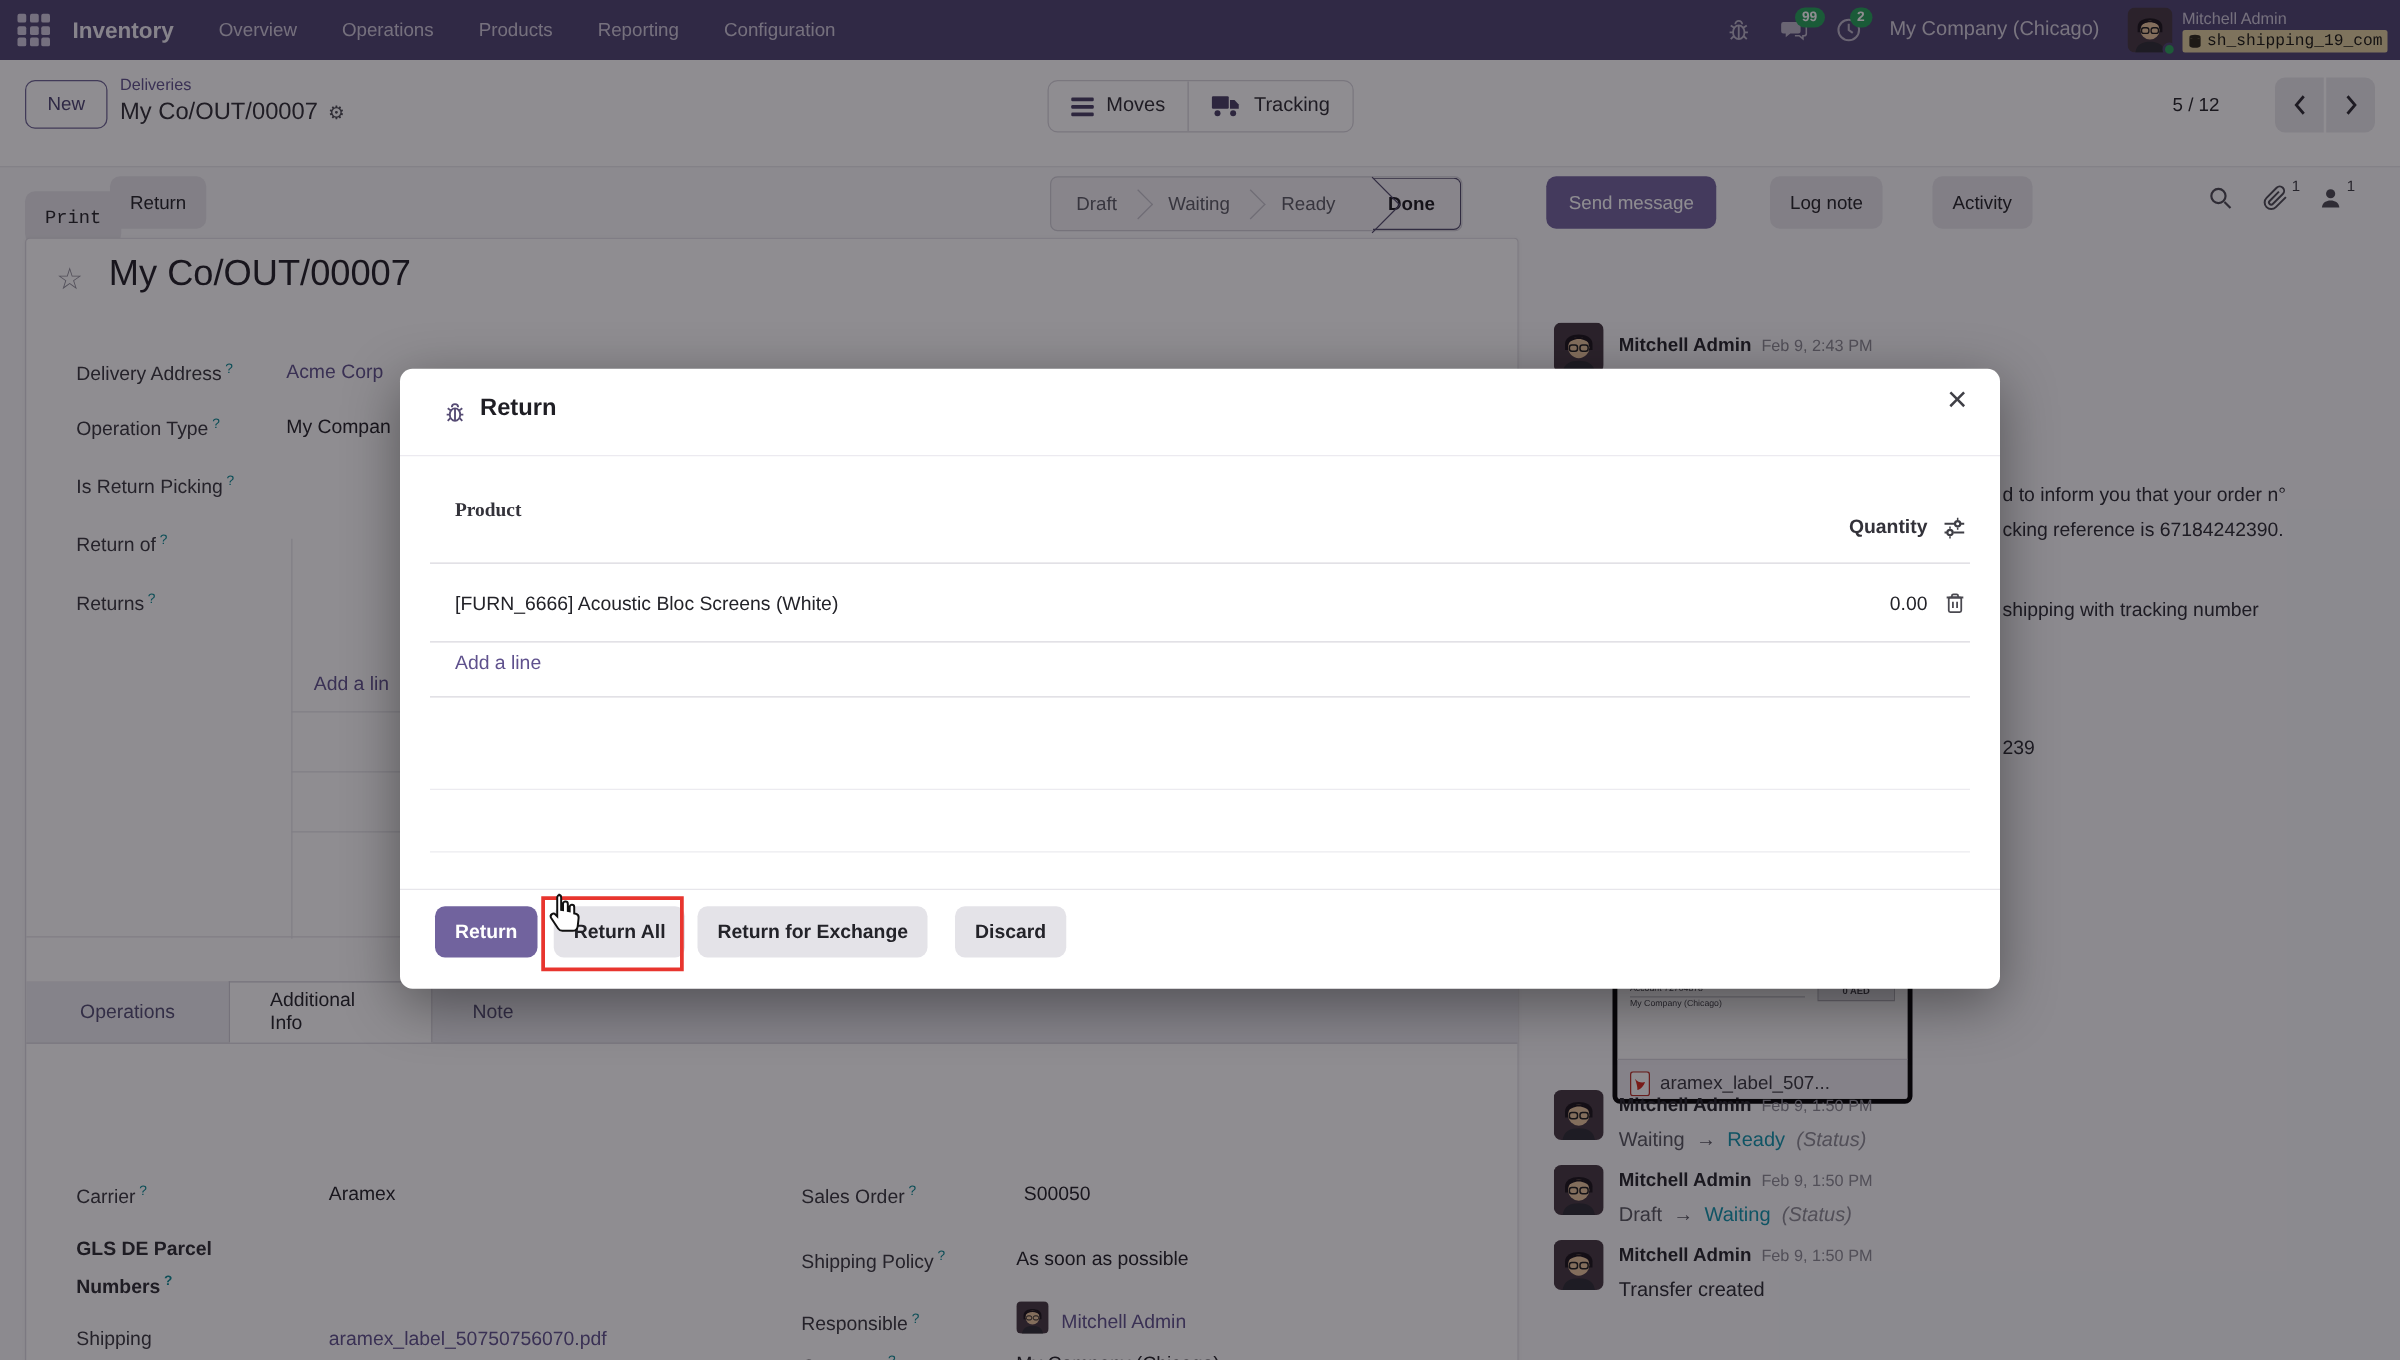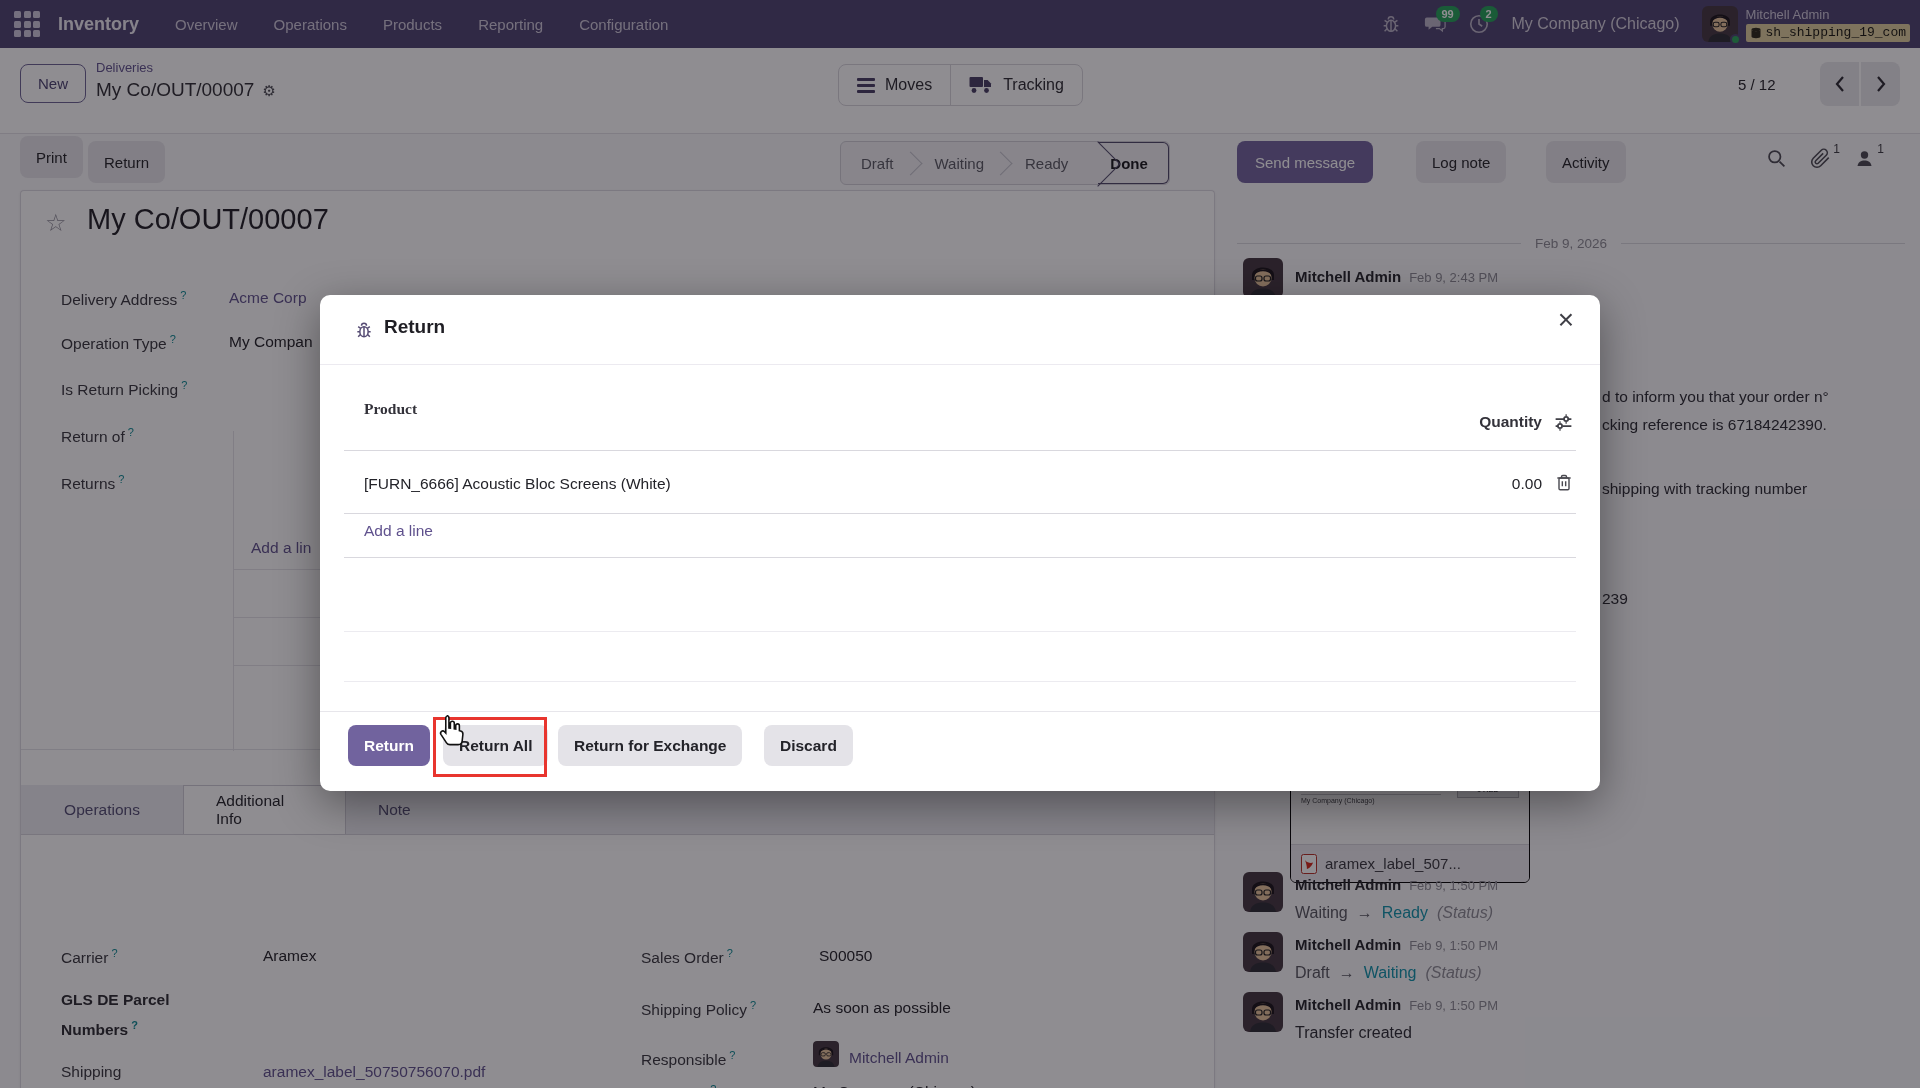--- a/index.html
+++ b/index.html
@@ -81,21 +81,21 @@
   .date-div { position:absolute; left:0; top:46px; width:668px; display:flex; align-items:center; gap:14px; color:#8c8b94; font-size:13.5px; }
   .date-div::before,.date-div::after { content:""; flex:1; height:1px; background:#d8d7dd; }
   .msg-avatar { position:absolute; width:40px; height:40px; border-radius:6px; overflow:hidden; }
   .msg-author { font-size:15px; font-weight:700; color:#232329; }
   .msg-time { font-size:13px; color:#8c8b94; margin-left:8px; }
   .frag { position:absolute; left:365px; font-size:15.5px; color:#2a2a31; white-space:nowrap; }
   .track-body { position:absolute; font-size:16px; color:#55555e; display:flex; gap:9px; align-items:center; }
   .track-to { color:#0f93ab; font-weight:500; cursor:pointer; }
   .track-field { color:#8c8b94; font-style:italic; }
 
-  .attach-card { position:absolute; left:53px; top:550px; width:240px; height:143px; border:1px solid #000000; border-radius:6px; background:#fff; overflow:hidden; cursor:pointer; }
+  .attach-card { position:absolute; left:53px; top:550px; width:240px; height:143px; border:4px solid #000000; border-radius:6px; background:#fff; overflow:hidden; cursor:pointer; }
   .thumb { position:relative; height:104px; background:#fdfdfd; padding:8px 10px; border-bottom:1px solid #d6d4db; }
   .thumb .trow { display:flex; gap:10px; font-size:7px; color:#3f3f45; line-height:11px; border-bottom:1px solid #c5c5cb; width:140px; }
   .thumb .trow span { flex:1; }
   .codbox { position:absolute; right:10px; top:24px; width:62px; border:1px solid #b3b3ba; font-size:7.5px; text-align:center; color:#3f3f45; }
   .codbox .amt { border-top:1px solid #b3b3ba; background:#e4e4e8; font-weight:700; padding:3px 0; }
   .codbox .cod { padding:3px 0; }
   .attach-name { display:flex; align-items:center; gap:8px; padding:0 10px; height:37px; background:#ecebf0; font-size:15px; color:#37363d; }
 
   
   .backdrop { position:absolute; inset:0; background:rgba(16,13,22,.47); z-index:40; }
@@ -222,21 +222,21 @@
     </div>
     <div class="pager-btn">
       <svg viewBox="0 0 14 22" width="14" height="22" fill="none" stroke="#2a2930" stroke-width="2.2">
           <polyline points="4,4 10,11 4,18"></polyline>
         </svg>
     </div>
   </div>
 </div>
 
 <div class="panel2">
-  <div class="btn-sec abs" style="left:20px; top:2px;">Print</div>
+  <div class="btn-sec abs" style="left:20px; top:19px;font-family:Liberation Mono, monospace;">Print</div>
   <div class="btn-sec abs" style="left:88px; top:7px;">Return</div>
 
   <div class="statusbar">
     <div class="sb-step">Draft</div>
     <div class="sb-chev"></div>
     <div class="sb-step">Waiting</div>
     <div class="sb-chev"></div>
     <div class="sb-step">Ready</div>
     <div class="sb-done">Done</div>
   </div>
@@ -317,23 +317,20 @@
         <rect x="21" y="18" width="6.5" height="5" rx="2" fill="none" stroke="#1c1c1c" stroke-width="1.2"></rect>
         <path d="M7 40c1-7.5 6.5-9.5 13-9.5S32 32.5 33 40z" fill="#2b2b31"></path>
       </svg>
   </div>
   <div class="abs flink" style="left:828px; top:858px;">Mitchell Admin</div>
   <div class="abs flabel" style="left:620px; top:892px;"><span>Company</span><sup>?</sup></div>
   <div class="abs fvalue" style="left:792px; top:892px;">My Company (Chicago)</div>
 </div>
 
 <div class="chatter">
-  <div class="date-div">
-      <span>Feb 9, 2026</span>
-    </div>
 
   <div class="msg-avatar" style="left:6px; top:68px;">
     <svg viewBox="0 0 40 40" width="40" height="40">
         <rect width="40" height="40" rx="4" fill="#43363f"></rect>
         <path d="M9 17c0-10 22-10 22 0v5H9z" fill="#181218"></path>
         <circle cx="20" cy="20" r="8.5" fill="#e8c49c"></circle>
         <path d="M11.5 16c1.5-6 15.5-6 17 0l-3-1.5c-3.5-1.8-7.5-1.8-11 0z" fill="#181218"></path>
         <rect x="12.5" y="18" width="6.5" height="5" rx="2" fill="none" stroke="#1c1c1c" stroke-width="1.2"></rect>
         <rect x="21" y="18" width="6.5" height="5" rx="2" fill="none" stroke="#1c1c1c" stroke-width="1.2"></rect>
         <path d="M7 40c1-7.5 6.5-9.5 13-9.5S32 32.5 33 40z" fill="#2b2b31"></path>

